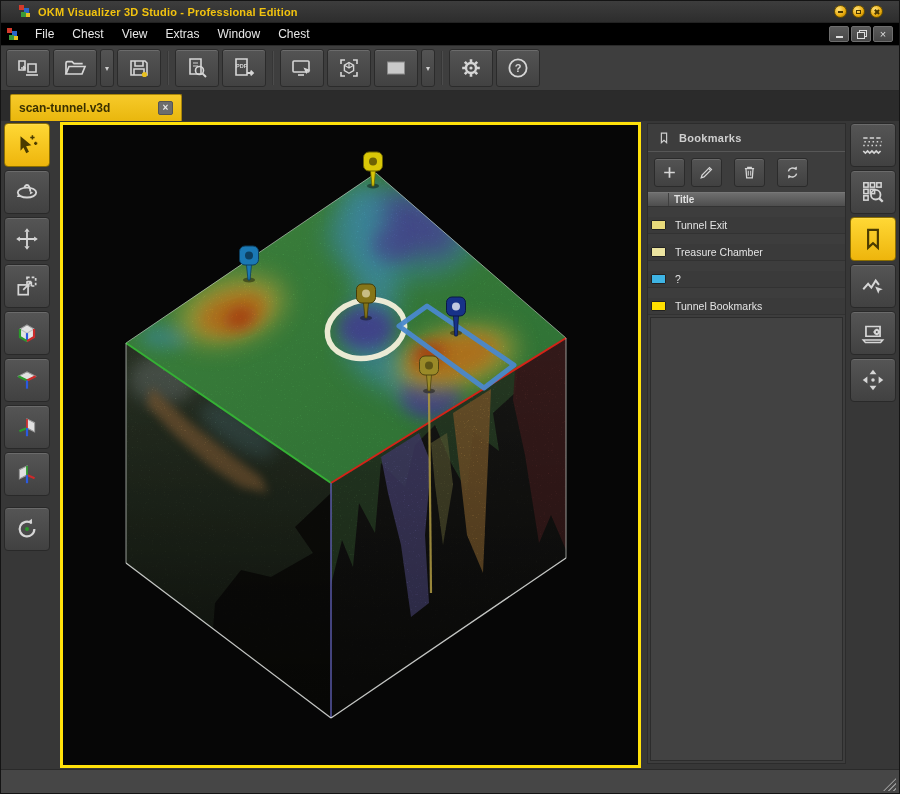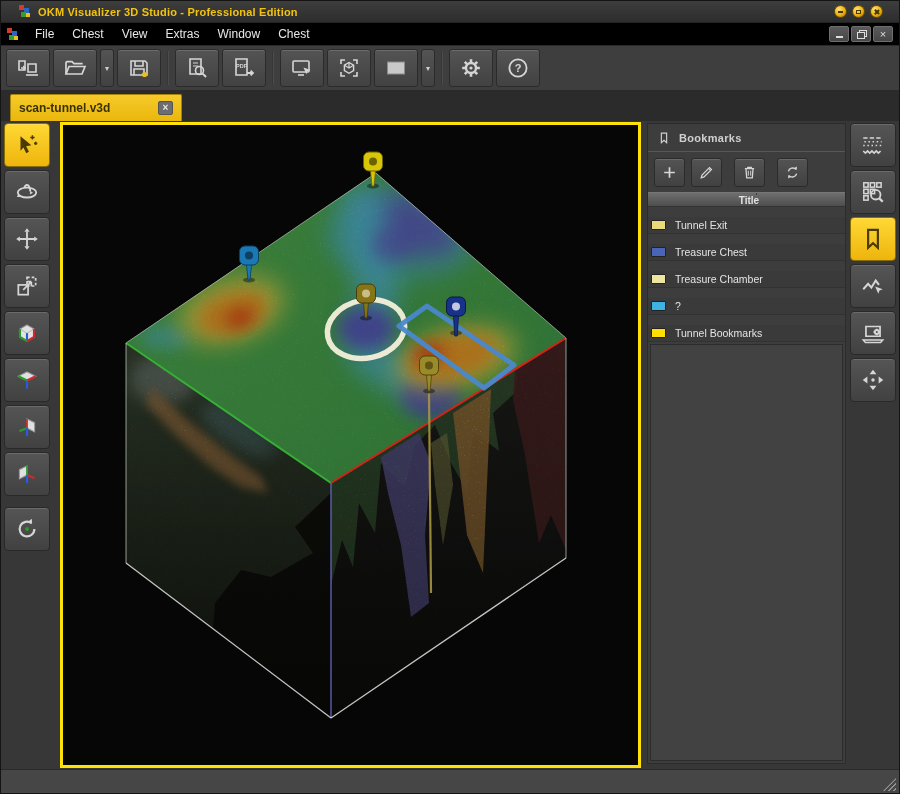--- a/index.html
+++ b/index.html
@@ -60,21 +60,21 @@
   .viewport svg{display:block;width:100%;height:100%;}
 
   
   .panel{position:absolute;left:646px;top:2px;width:199px;height:641px;background:#3d3d3d;border:1px solid #2c2c2c;display:flex;flex-direction:column;}
   .panel-header{height:28px;display:flex;align-items:center;gap:8px;padding:0 9px;border-bottom:1px solid #575757;color:#cfcfcf;}
   .panel-header svg{width:14px;height:14px;flex:none;}
   .panel-title{font-size:11px;font-weight:bold;letter-spacing:.3px;text-align:right;}
   .panel-actions{height:40px;display:flex;align-items:center;gap:6px;padding:0 6px;}
   .pa-btn{width:31px;height:29px;background:linear-gradient(#535353,#414141);border:1px solid #2b2b2b;border-radius:3px;box-shadow:inset 0 1px 0 rgba(255,255,255,.13);display:flex;align-items:center;justify-content:center;color:#d6d6d6;}
   .pa-btn svg{width:17px;height:17px;}
-  .bk-colhead{height:15px;background:linear-gradient(#6e6e6e,#4e4e4e);border-top:1px solid #777;border-bottom:1px solid #333;display:flex;align-items:center;flex-direction:column;}
+  .bk-colhead{height:15px;background:linear-gradient(#6e6e6e,#4e4e4e);border-top:1px solid #777;border-bottom:1px solid #333;display:flex;align-items:center;}
   .bk-colhead .c0{width:21px;border-right:1px solid #3f3f3f;height:100%;}
   .bk-colhead .c1{color:#e2e2e2;font-size:10px;padding-left:5px;font-weight:bold;}
   .bk-row{height:17px;display:flex;align-items:center;background:#3a3a3a;border-bottom:1px solid #323232;margin-top:10px;}
   .bk-swatch{width:15px;height:10px;margin:0 3px 0 3px;border:1px solid #222;border-radius:1px;flex:none;}
   .bk-title{color:#e4e4e4;font-size:10.5px;padding-left:6px;white-space:nowrap;}
   .panel-empty{flex:1;margin:2px;background:#424242;border:1px solid #2c2c2c;}
 
   
   .right-tools{position:absolute;left:849px;top:2px;width:48px;display:flex;flex-direction:column;gap:3px;}
   .right-tools .tool-btn{width:46px;height:44px;}
@@ -608,24 +608,20 @@
       </div>
       <div class="bk-colhead">
         <span class="c0"></span>
         <span class="c1">Title</span>
       </div>
       <div class="bk-row">
         <span class="bk-swatch" style="background:#e8da7a"></span>
         <span class="bk-title">Tunnel Exit</span>
       </div>
       <div class="bk-row">
-        <span class="bk-swatch" style="background:#4a64b8"></span>
-        <span class="bk-title">Treasure Chest</span>
-      </div>
-      <div class="bk-row">
         <span class="bk-swatch" style="background:#ece4a0"></span>
         <span class="bk-title">Treasure Chamber</span>
       </div>
       <div class="bk-row">
         <span class="bk-swatch" style="background:#3eb4e4"></span>
         <span class="bk-title">?</span>
       </div>
       <div class="bk-row">
         <span class="bk-swatch" style="background:#ffdf00"></span>
         <span class="bk-title">Tunnel Bookmarks</span>

